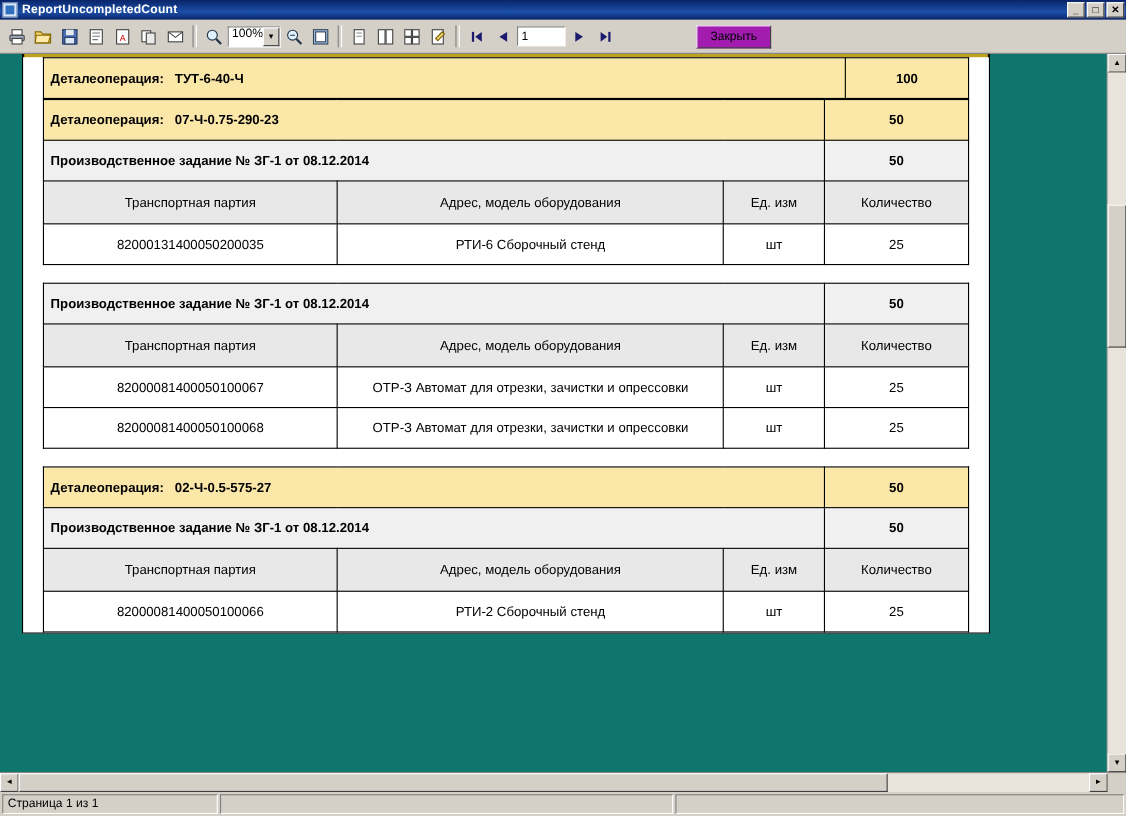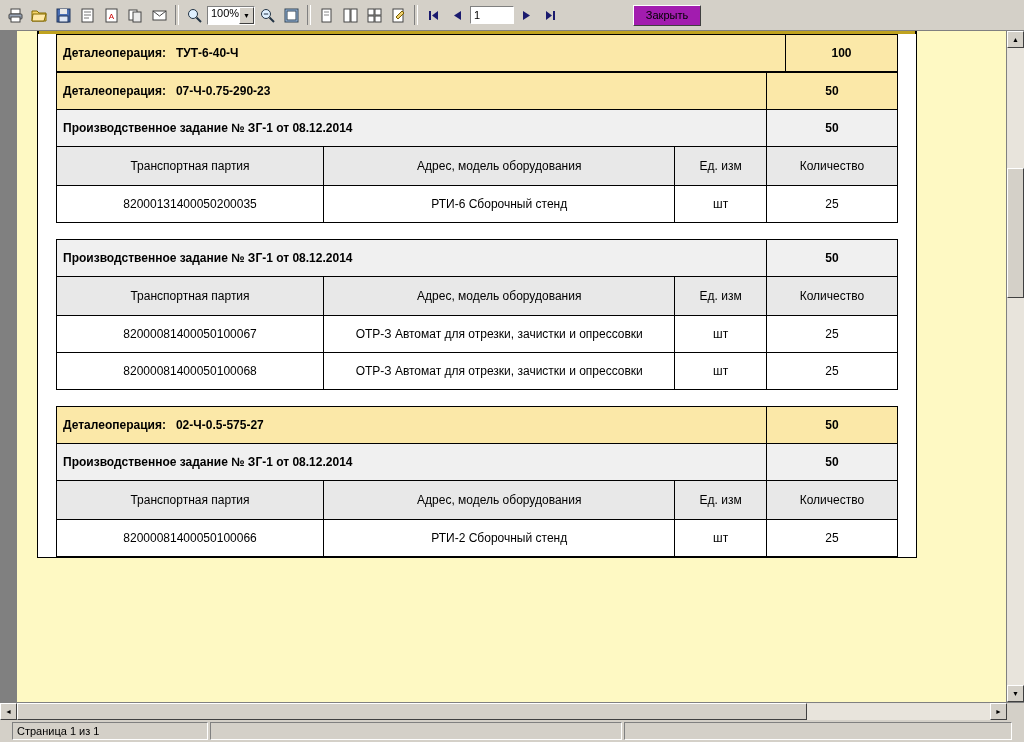--- a/index.html
+++ b/index.html
@@ -135,24 +135,23 @@
   
   .content-wrap {
     flex: 1;
     display: flex;
     background: #808080;
     overflow: hidden;
     position: relative;
   }
   .doc-area {
     flex: 1;
-    background: #fef9c3;
+    background: #0f766e;
     overflow: hidden;
     position: relative;
-    margin-left: 17px;
   }
   .page {
     position: absolute;
     left: 20px;
     top: -18px;
     width: 880px;
     background: #fff;
     border: 1px solid #000;
     padding: 0;
     box-sizing: border-box;
@@ -277,21 +276,21 @@
   .corner {
     width: 17px; height: 17px;
     background: #d4d0c8;
   }
   
   .statusbar {
     height: 20px;
     background: #d4d0c8;
     display: flex;
     align-items: center;
-    padding: 1px 12px;
+    padding: 1px 2px;
     gap: 2px;
   }
   .st-panel {
     height: 18px;
     border: 1px solid #808080;
     border-right-color: #fff;
     border-bottom-color: #fff;
     box-sizing: border-box;
     display: flex;
     align-items: center;
@@ -300,20 +299,29 @@
   }
   .st1 { width: 196px; }
   .st2 { width: 412px; }
   .st3 { flex: 1; }
 </style>
 </head>
 <body>
 
 <div class="app">
 
+  <div class="titlebar">
+    <div class="app-icon"></div>
+    <div class="title-text">ReportUncompletedCount</div>
+    <div class="winbtns">
+      <div class="winbtn">_</div>
+      <div class="winbtn">□</div>
+      <div class="winbtn">✕</div>
+    </div>
+  </div>
 
   <div class="toolbar">
     <div class="tb-btn">
       <svg width="17" height="17" viewBox="0 0 17 17">
           <rect x="4" y="2" width="9" height="5" fill="#fff" stroke="#444"></rect>
           <rect x="2" y="7" width="13" height="5" rx="1" fill="#9aa6b8" stroke="#444"></rect>
           <rect x="4" y="10" width="9" height="5" fill="#fff" stroke="#444"></rect>
         </svg>
     </div>
     <div class="tb-btn">

